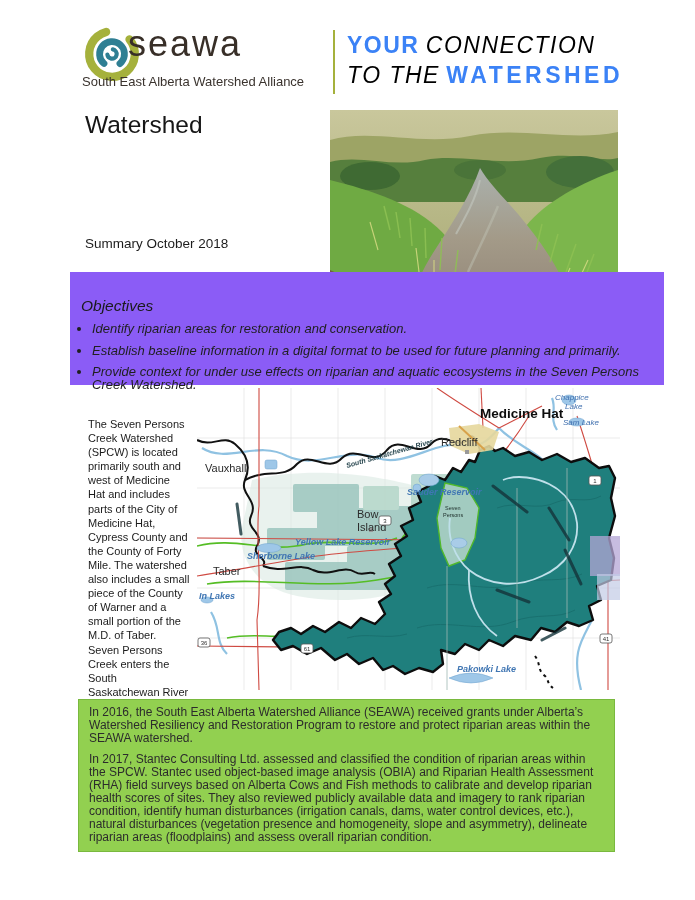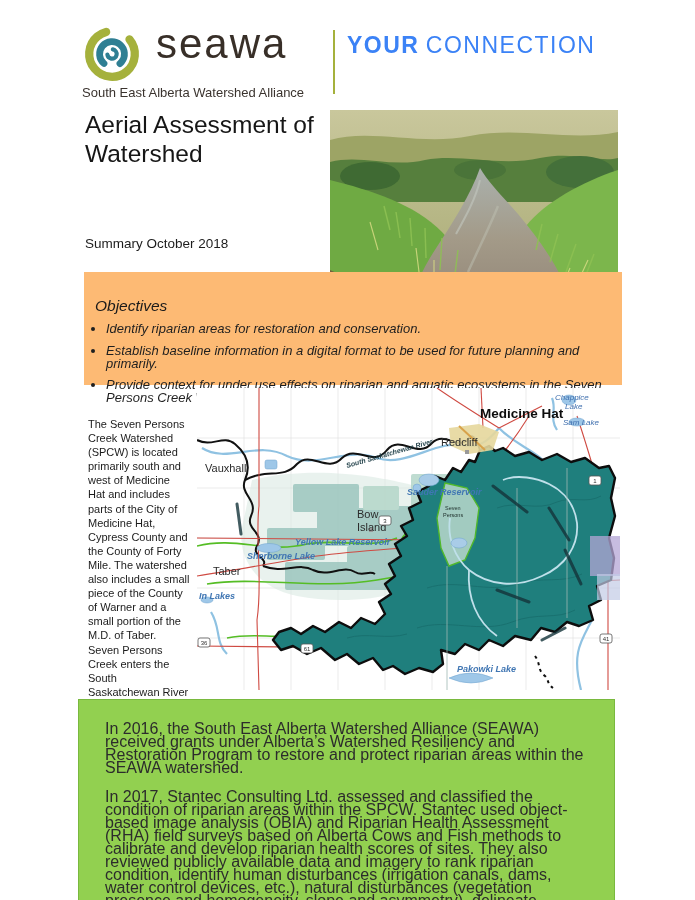--- a/index.html
+++ b/index.html
@@ -1,53 +1,53 @@
 <!DOCTYPE html>
 <html><head>
 <meta charset="utf-8">
 <style>
   html,body{margin:0;padding:0;background:#ffffff;}
   .page{position:relative;width:695px;height:900px;background:#ffffff;overflow:hidden;
         font-family:"Liberation Sans",sans-serif;color:#1c1c1c;}
 
   
   .logo-spiral{position:absolute;left:84px;top:26px;width:56px;height:56px;}
-  .logo-word{position:absolute;left:156px;top:14px;font-size:42px;line-height:60px;
+  .logo-word{position:absolute;left:128px;top:14px;font-size:36px;line-height:60px;
              color:#382f28;letter-spacing:2px;font-weight:400;}
-  .logo-sub{position:absolute;left:82px;top:85px;width:255px;font-size:13px;color:#3a332e;}
+  .logo-sub{position:absolute;left:82px;top:74px;width:255px;font-size:13px;color:#3a332e;}
   .tagline-divider{position:absolute;left:333px;top:30px;width:2px;height:64px;background:#a5b13c;}
   .tagline{position:absolute;left:347px;top:30px;width:300px;}
   .tg-line{font-size:23px;line-height:30px;white-space:nowrap;}
   .tg-blue{color:#3b82f6;font-weight:bold;letter-spacing:1.5px;}
-  .tg-green{color:#3b82f6;letter-spacing:1.5px;}
+  .tg-green{color:#000000;letter-spacing:1.5px;font-style:italic;}
   .tg-spaced{letter-spacing:3.5px;}
 
   
   .title{position:absolute;left:85px;top:110px;width:260px;font-size:24.5px;line-height:29px;
          color:#161616;}
   .title span{display:block;}
   .summary-date{position:absolute;left:85px;top:236px;font-size:13.5px;color:#1c1c1c;text-align:center;}
 
   
   .photo{position:absolute;left:330px;top:110px;width:288px;height:188px;}
 
   
-  .objectives{position:absolute;left:84px;top:272px;width:538px;height:113px;background:#fdba74;}
+  .objectives{position:absolute;left:70px;top:272px;width:594px;height:113px;background:#8b5cf6;}
   .obj-head{margin:25px 0 7px 11px;font-style:italic;font-size:15.5px;color:#1a1a1a;}
   .objectives ul{margin:0;padding:0 12px 0 22px;list-style:disc;}
   .objectives li{font-style:italic;font-size:13px;line-height:13px;margin-bottom:8.5px;color:#1f1f1f;}
 
   
   .intro{position:absolute;left:88px;top:417px;width:102px;font-size:11px;line-height:14.1px;color:#1b1b1b;}
   .map{position:absolute;left:197px;top:388px;width:423px;height:302px;}
 
   
   .footerbox{position:absolute;left:78px;top:699px;width:515px;min-height:107px;background:#92d050;
              border:1px solid #79b93e;padding:6px 10px 7px 10px;}
-  .footerbox p{margin:16px;font-size:16px;line-height:13px;color:#2c2c2c;}
+  .footerbox p{margin:0;font-size:12px;line-height:13px;color:#2c2c2c;}
   .footerbox p + p{margin-top:8px;}
 
   
   .m-city{font-family:"Liberation Sans",sans-serif;font-size:11px;fill:#2b2b2b;}
   .m-big{font-family:"Liberation Sans",sans-serif;font-size:13.5px;font-weight:bold;fill:#0d0d0d;}
   .m-water{font-family:"Liberation Sans",sans-serif;font-size:9px;font-weight:bold;font-style:italic;fill:#4076b3;}
   .m-water-sm{font-family:"Liberation Sans",sans-serif;font-size:8px;font-style:italic;fill:#3f6fae;}
   .m-tiny{font-family:"Liberation Sans",sans-serif;font-size:5.5px;fill:#22332f;}
   .m-river-label{font-family:"Liberation Sans",sans-serif;font-size:7px;font-weight:bold;font-style:italic;fill:#1d3d46;}
   .m-shield{font-family:"Liberation Sans",sans-serif;font-size:6px;fill:#333;}
@@ -60,24 +60,24 @@
   <svg class="logo-spiral" viewBox="0 0 54 54">
     <circle cx="27" cy="27" r="22" fill="none" stroke="#a5b13c" stroke-width="8" pathLength="100" stroke-dasharray="82 18" stroke-linecap="round" transform="rotate(-40 27 27)"></circle>
     <circle cx="27" cy="27" r="12" fill="none" stroke="#2f7f93" stroke-width="6.5" pathLength="100" stroke-dasharray="78 22" stroke-linecap="round" transform="rotate(130 27 27)"></circle>
     <circle cx="27" cy="27" r="4.5" fill="none" stroke="#2f7f93" stroke-width="4" pathLength="100" stroke-dasharray="70 30" stroke-linecap="round" transform="rotate(280 27 27)"></circle>
   </svg>
   <div class="logo-word">seawa</div>
   <div class="logo-sub">South East Alberta Watershed Alliance</div>
   <div class="tagline-divider"></div>
   <div class="tagline">
     <div class="tg-line"><span class="tg-blue">YOUR</span> <span class="tg-green">CONNECTION</span></div>
+    <div class="tg-line"><span class="tg-green">TO THE</span> <span class="tg-blue tg-spaced">WATERSHED</span></div>
   </div>
 
   <h1 class="title" style="margin:0;font-weight:400;">
-    <span>Aerial Assessment of</span>
     <span>Watershed</span>
   </h1>
   <div class="summary-date">Summary October 2018</div>
 
   <svg class="photo" viewBox="0 0 288 188" preserveAspectRatio="none">
     <defs>
       <linearGradient id="wg" x1="0" y1="0" x2="0" y2="1">
         <stop offset="0" stop-color="#aab1ad"></stop>
         <stop offset="0.55" stop-color="#a39a88"></stop>
         <stop offset="1" stop-color="#95897a"></stop>

